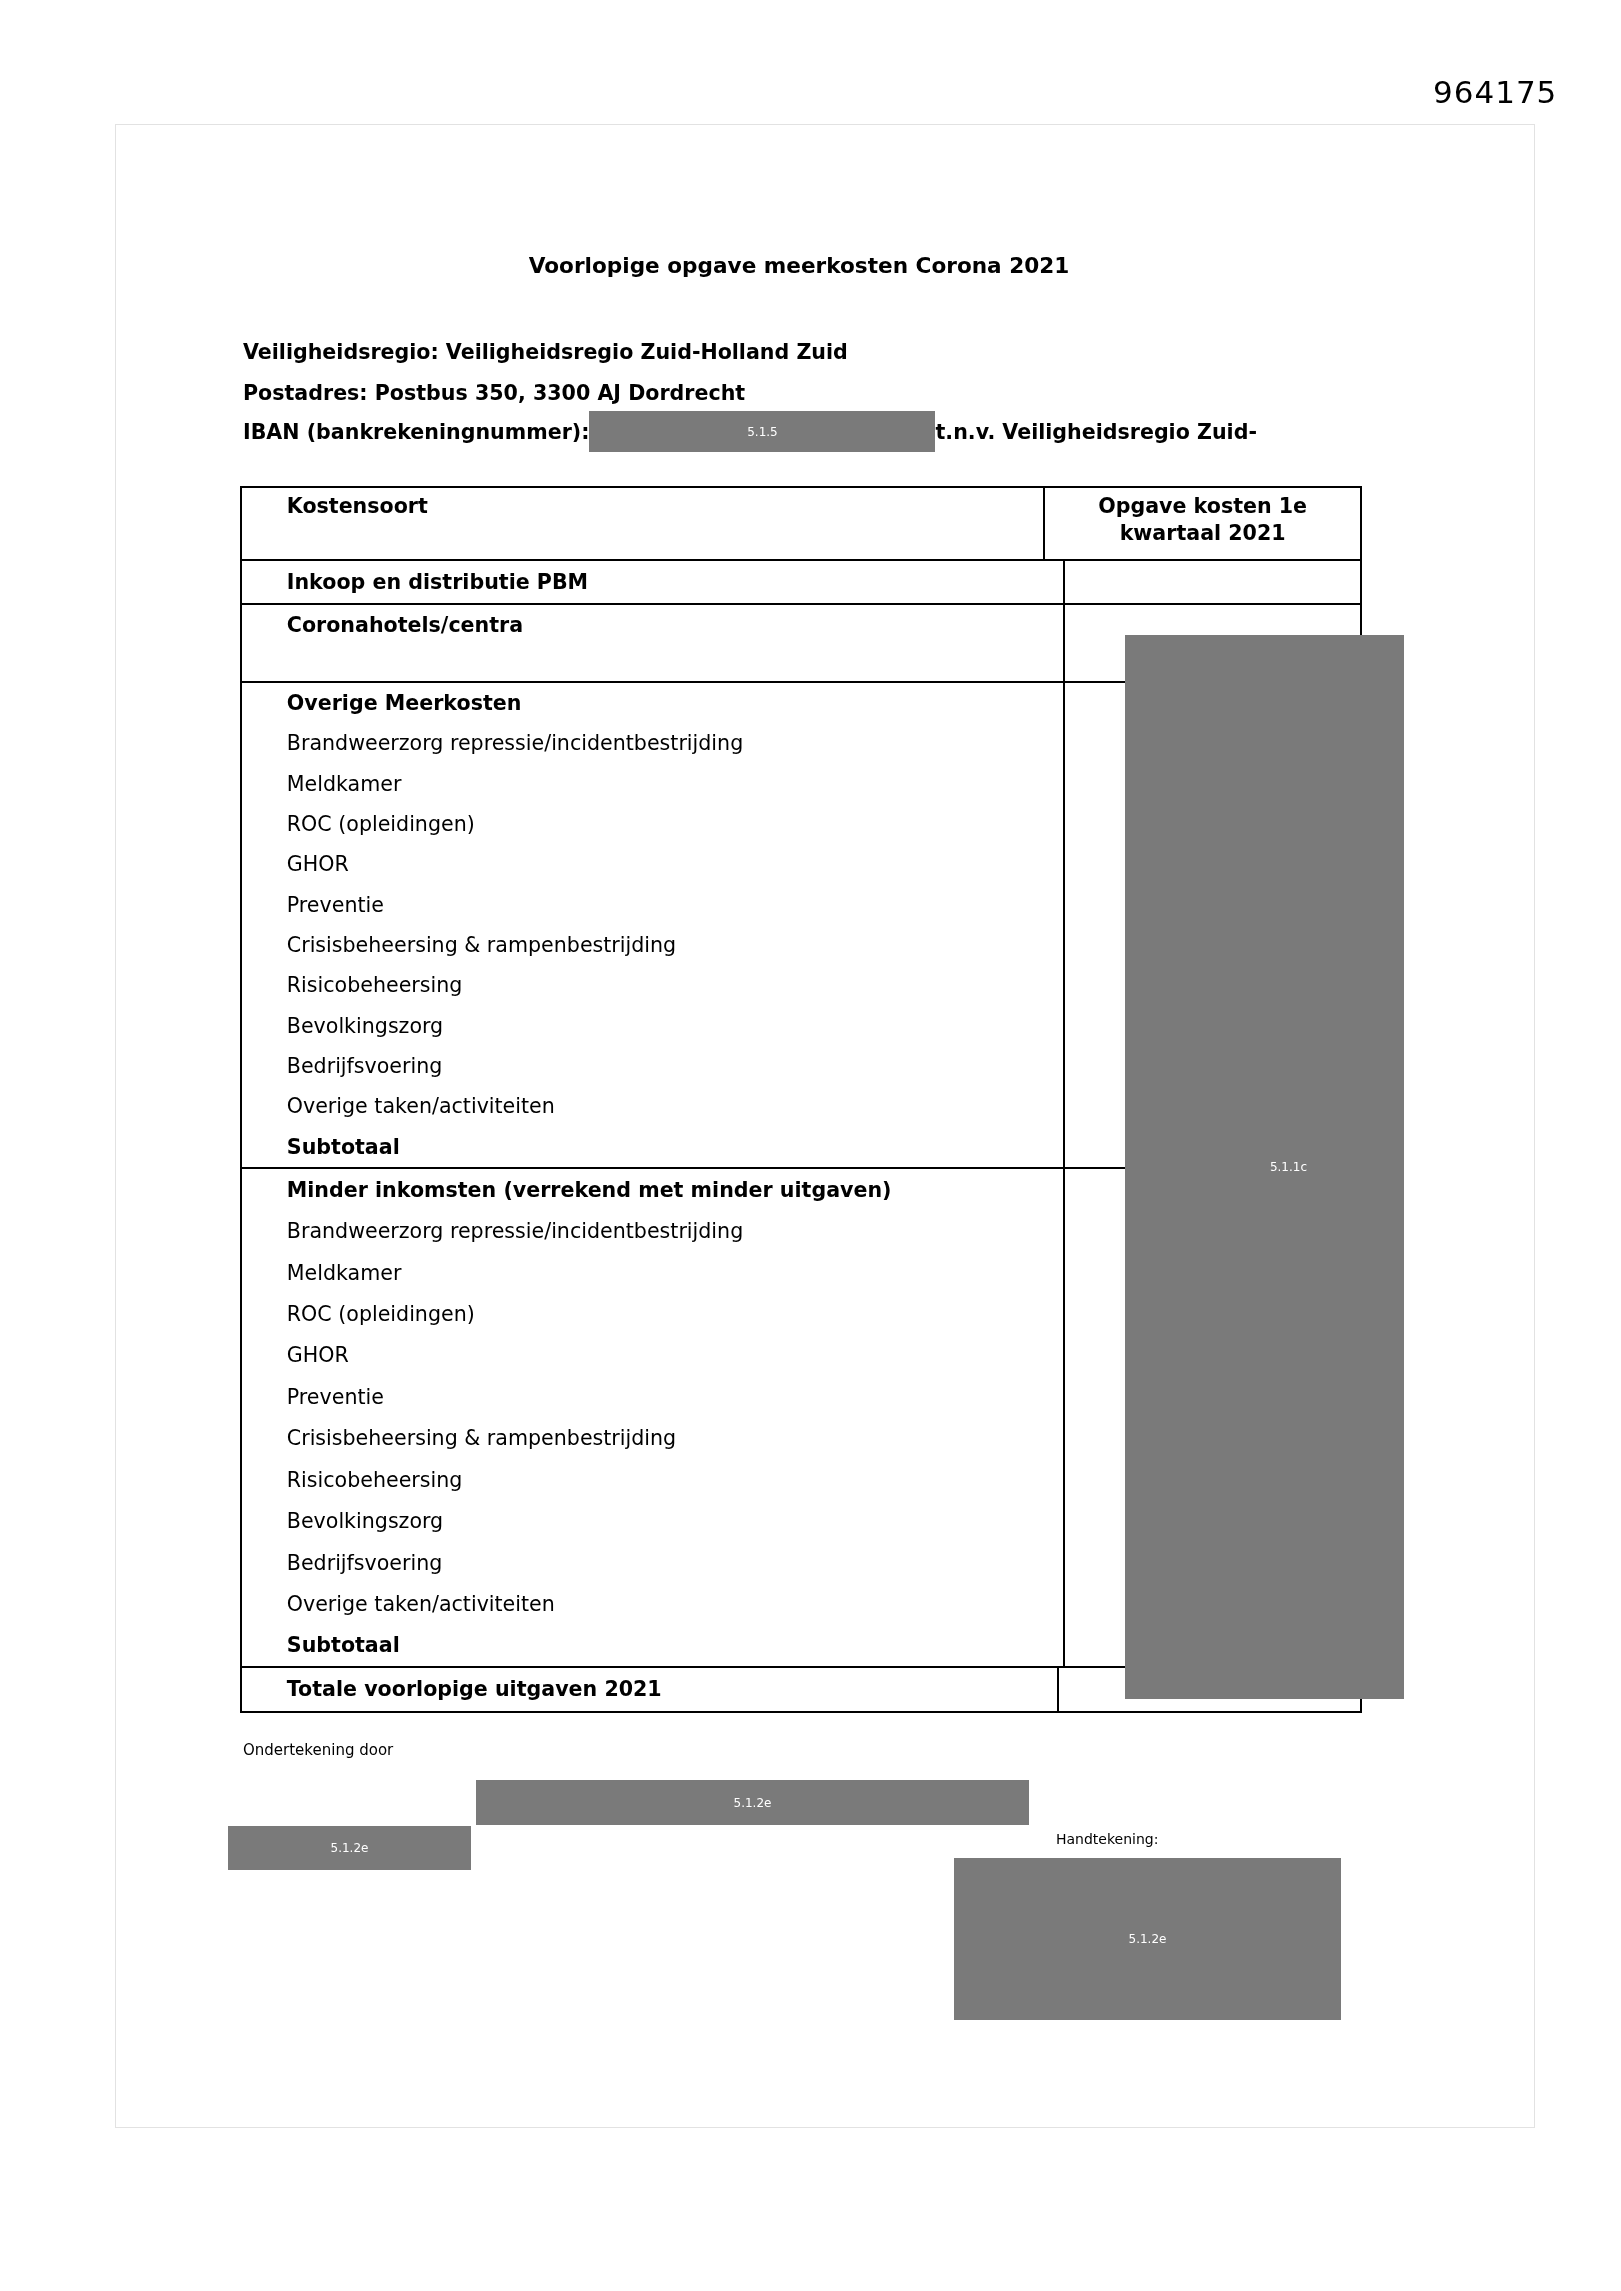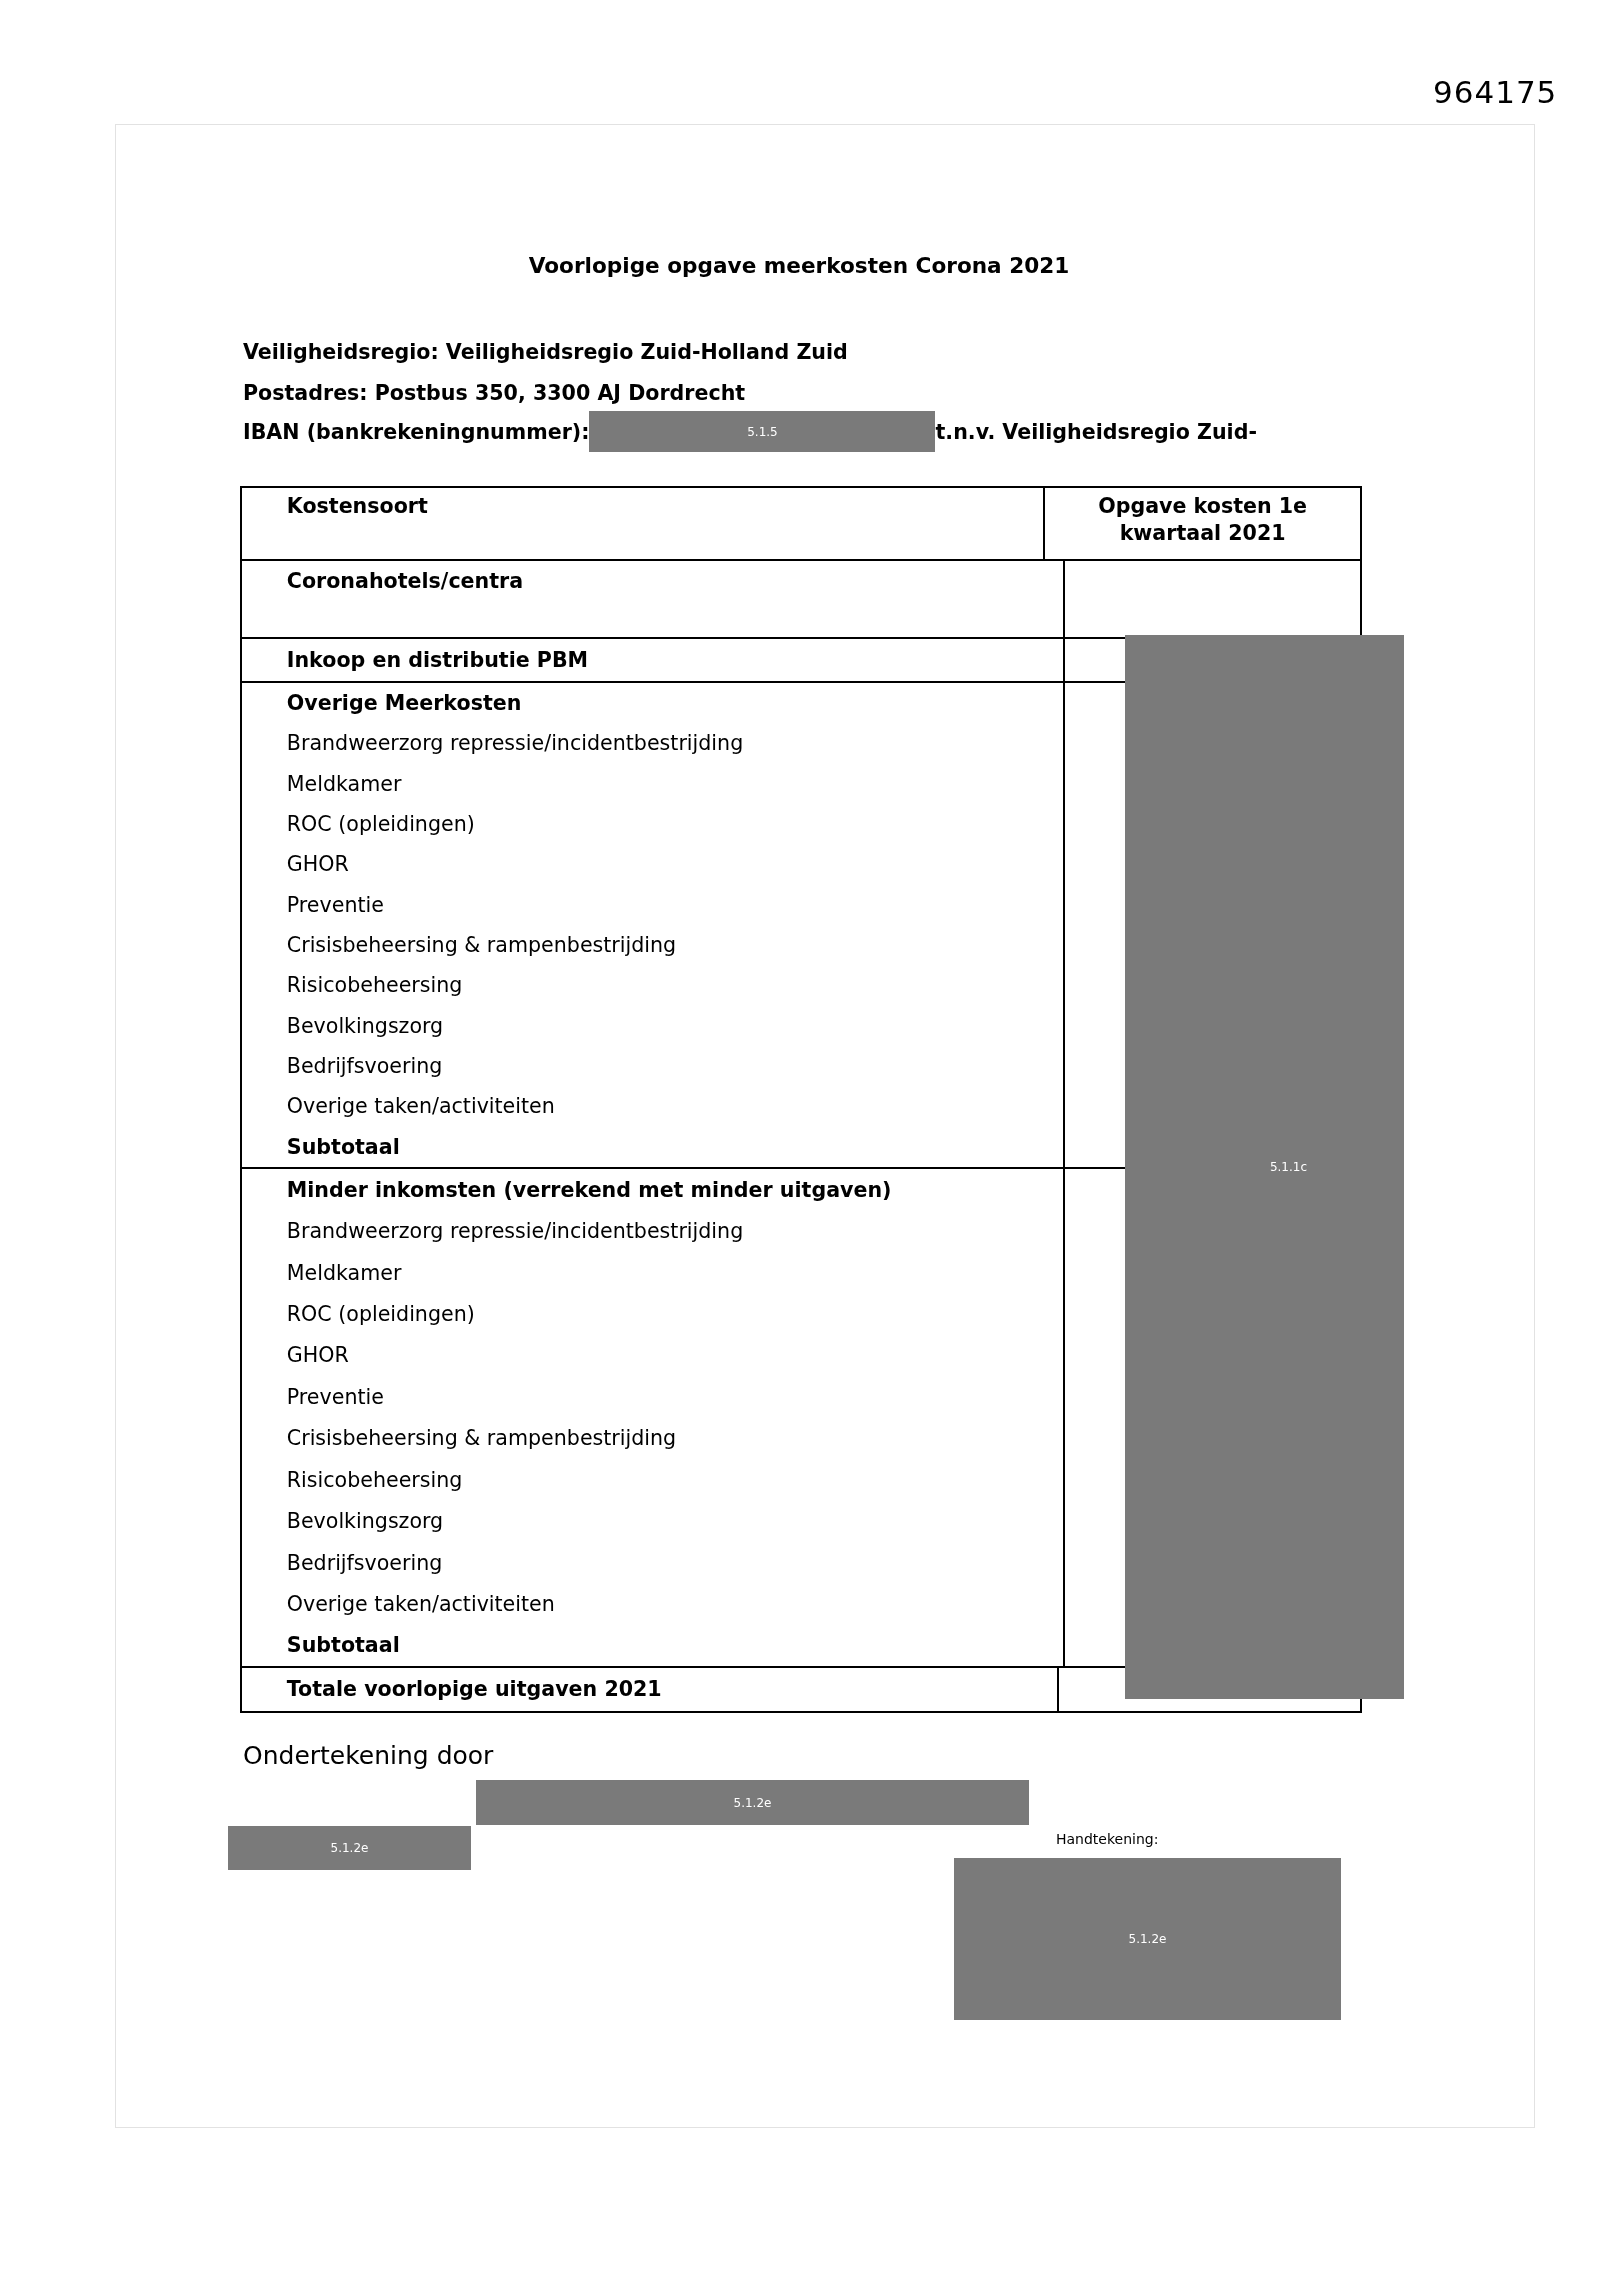--- a/index.html
+++ b/index.html
@@ -123,21 +123,21 @@
   .table-redaction {
     position: absolute;
     left: 883px; top: 147px;
     width: 231px; height: 1064px; padding-left: 48px;
   }
 
   
   .ondertekening-label {
     position: absolute;
     left: 243px; top: 1741px;
-    font-size: 25px;
+    font-size: 15px;
     white-space: nowrap;
   }
   .ondertekening-redaction {
     position: absolute;
     left: 476px; top: 1780px;
     width: 553px; height: 45px;
   }
   .name-redaction {
     position: absolute;
     left: 228px; top: 1826px;
@@ -176,27 +176,27 @@
     <span>t.n.v. Veiligheidsregio Zuid-</span>
   </div>
 
   <div class="cost-table">
 
     <div class="trow header-row">
       <div class="cell-l b">Kostensoort</div>
       <div class="cell-r">Opgave kosten 1e kwartaal 2021</div>
     </div>
 
+    <div class="trow row-inkoop">
+      <div class="cell-l b">Inkoop en distributie PBM</div>
+      <div class="cell-r"></div>
+    </div>
+
     <div class="trow row-corona">
       <div class="cell-l b">Coronahotels/centra</div>
-      <div class="cell-r"></div>
-    </div>
-
-    <div class="trow row-inkoop">
-      <div class="cell-l b">Inkoop en distributie PBM</div>
       <div class="cell-r"></div>
     </div>
 
 
     <div class="trow sec-row-1">
       <div class="cell-l sec">
         <div class="line b">Overige Meerkosten</div>
         <div class="line">Brandweerzorg repressie/incidentbestrijding</div>
         <div class="line">Meldkamer</div>
         <div class="line">ROC (opleidingen)</div>

